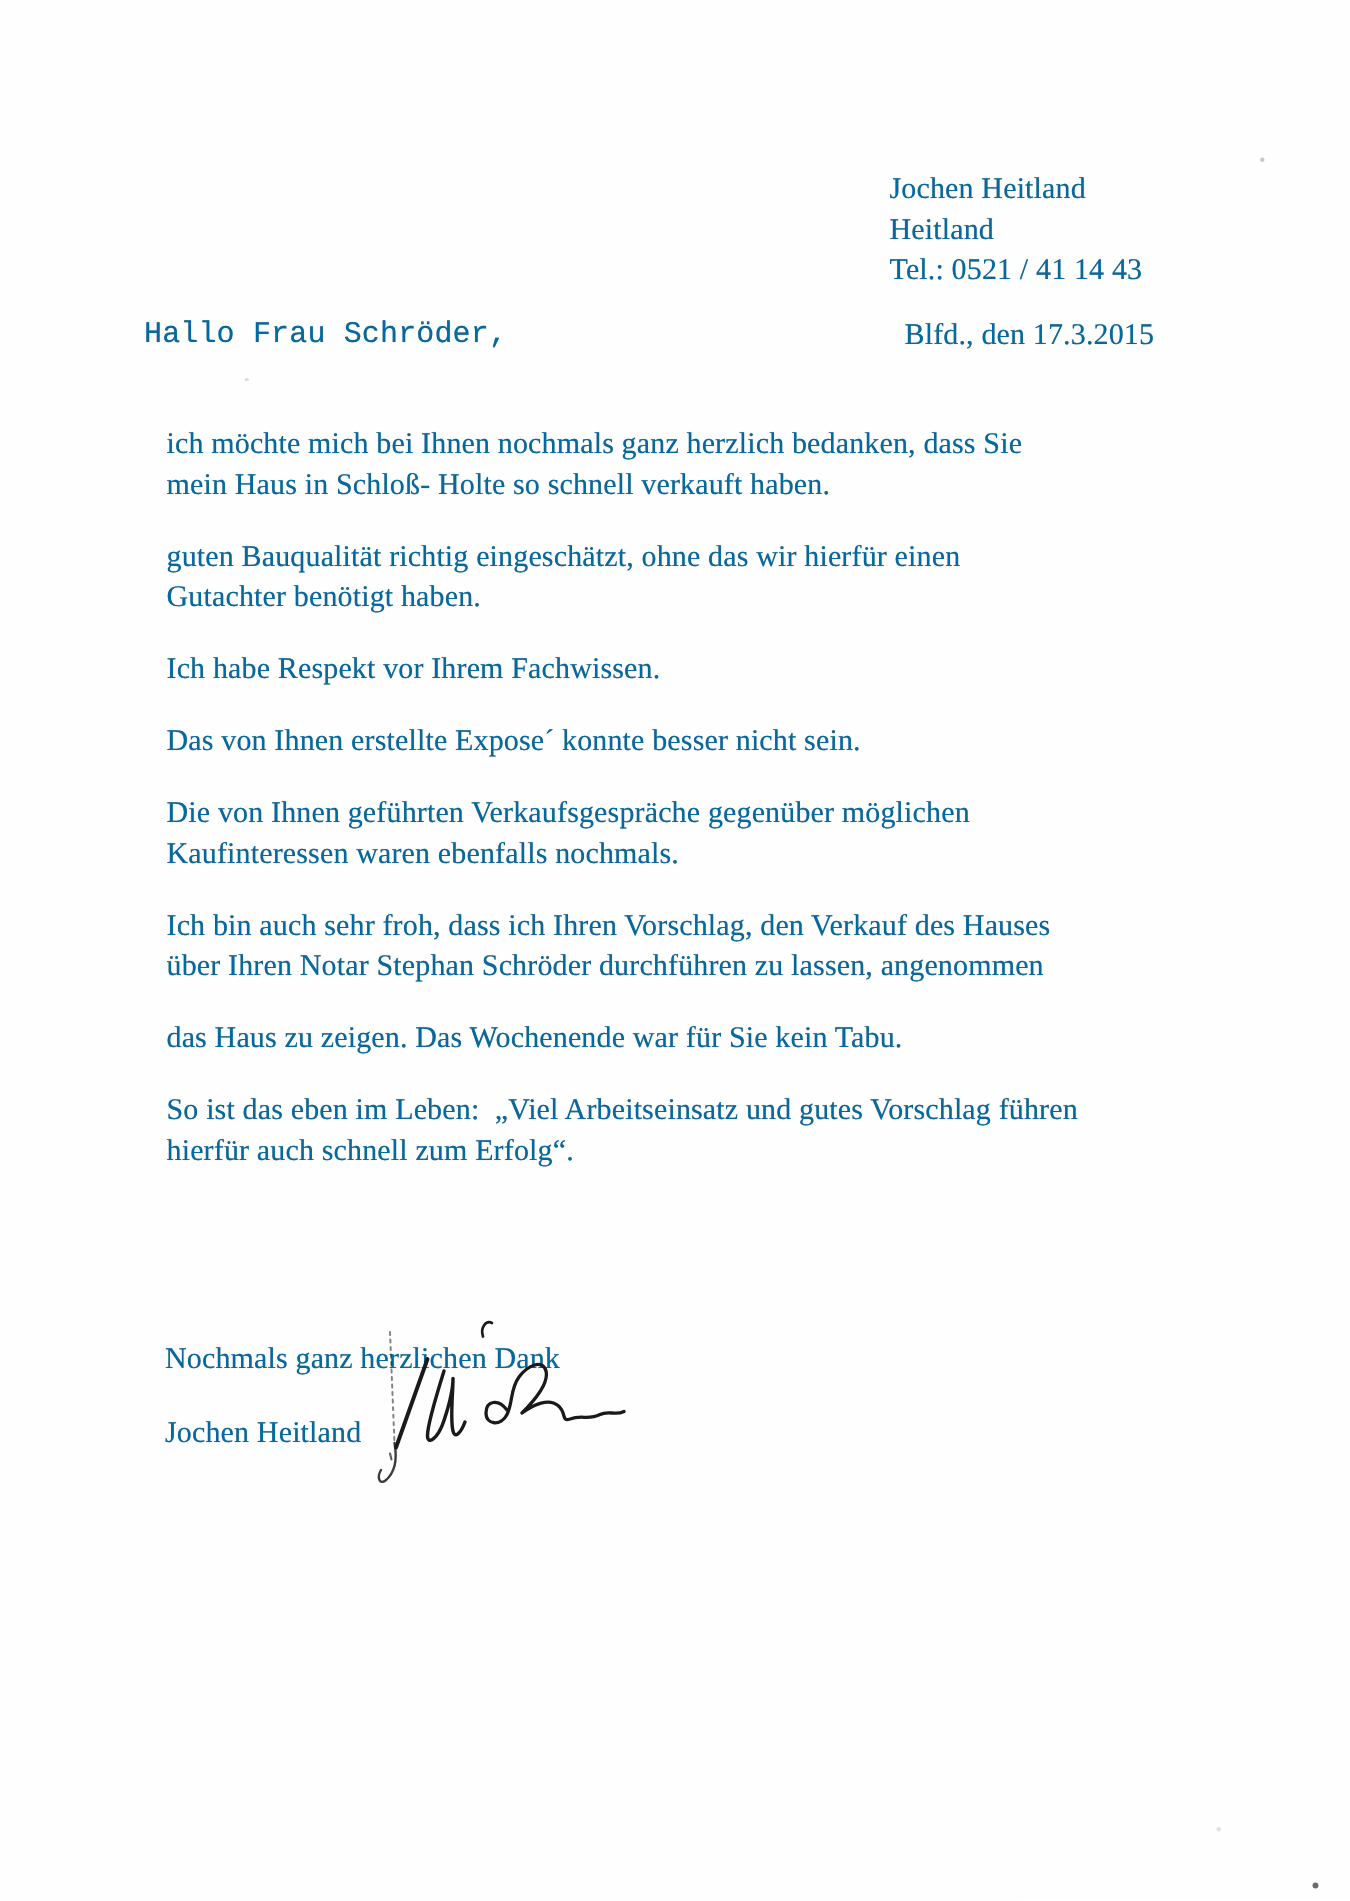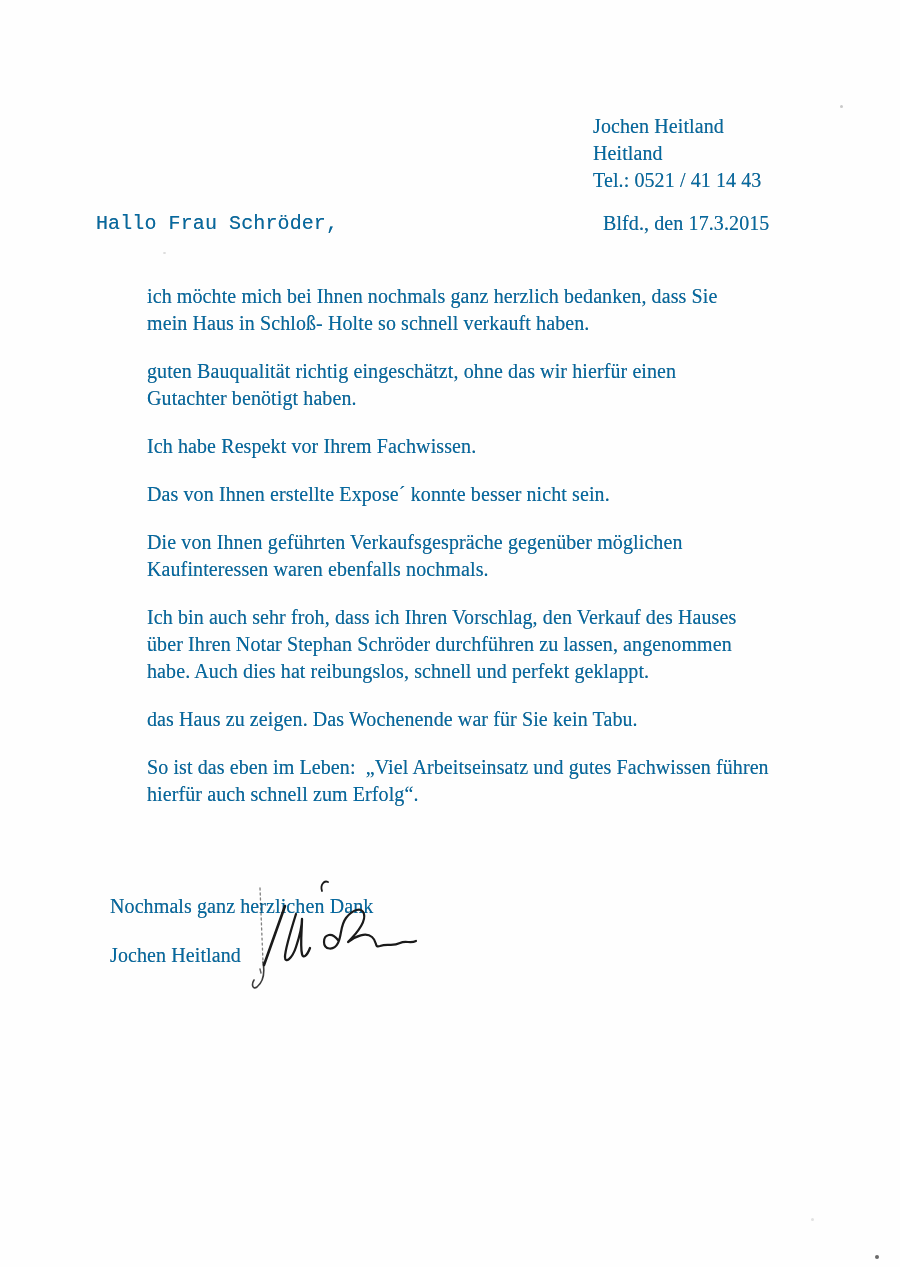--- a/index.html
+++ b/index.html
@@ -44,21 +44,21 @@
     font-family: Liberation Mono, monospace;
   }
 
   .letter-body {
     position: absolute;
     left: 111px;
     top: 283px;
     width: 720px;
   }
 
-  .para { margin-bottom: 21px; margin-left: 36px; }
+  .para { margin-bottom: 21px; }
   .line { white-space: pre; }
 
   .closing-thanks {
     position: absolute;
     left: 110px;
     top: 893px;
     white-space: pre;
   }
 
   .signer-name {
@@ -114,27 +114,26 @@
     <div class="para">
       <div class="line">Das von Ihnen erstellte Expose´ konnte besser nicht sein.</div>
     </div>
     <div class="para">
       <div class="line">Die von Ihnen geführten Verkaufsgespräche gegenüber möglichen</div>
       <div class="line">Kaufinteressen waren ebenfalls nochmals.</div>
     </div>
     <div class="para">
       <div class="line">Ich bin auch sehr froh, dass ich Ihren Vorschlag, den Verkauf des Hauses</div>
       <div class="line">über Ihren Notar Stephan Schröder durchführen zu lassen, angenommen</div>
-      <div class="line">habe. Auch dies hat reibungslos, schnell und perfekt geklappt.</div>
     </div>
     <div class="para">
       <div class="line">das Haus zu zeigen. Das Wochenende war für Sie kein Tabu.</div>
     </div>
     <div class="para">
-      <div class="line">So ist das eben im Leben:  „Viel Arbeitseinsatz und gutes Fachwissen führen</div>
+      <div class="line">So ist das eben im Leben:  „Viel Arbeitseinsatz und gutes Vorschlag führen</div>
       <div class="line">hierfür auch schnell zum Erfolg“.</div>
     </div>
   </div>
 
   <div class="closing-thanks txt">Nochmals ganz herzlichen Dank</div>
   <div class="signer-name txt">Jochen Heitland</div>
 
   <svg class="signature-svg" width="190" height="135" viewBox="0 0 190 135">
     <g stroke="#1a1a1a" fill="none" stroke-linecap="round" stroke-linejoin="round">
 

